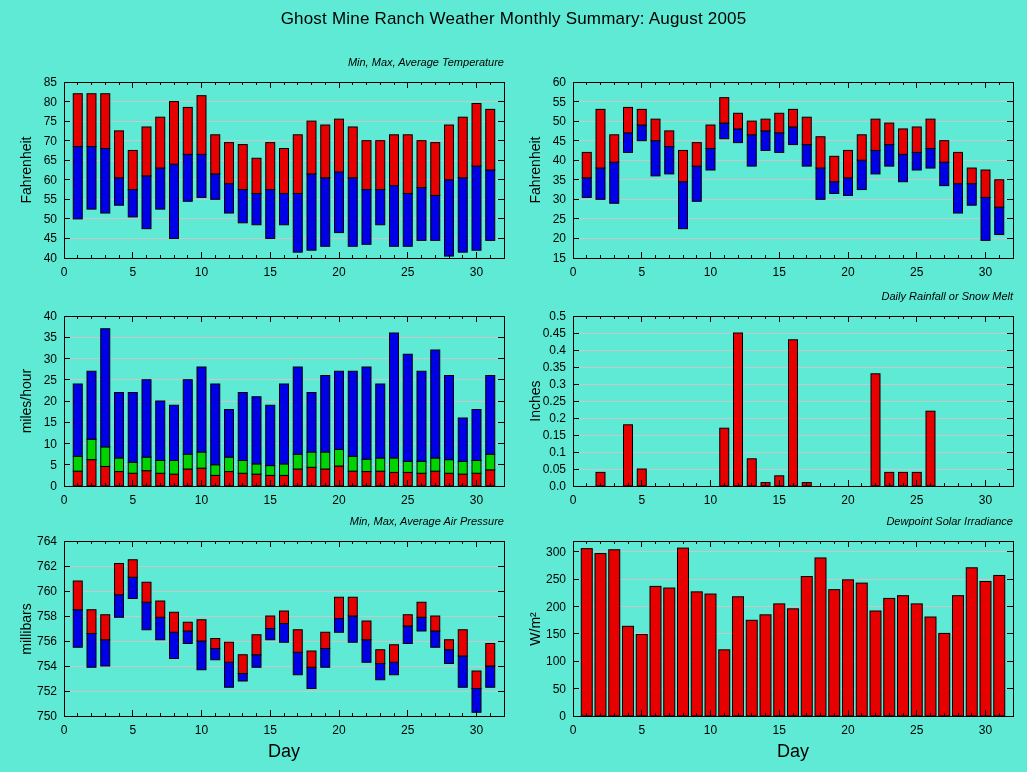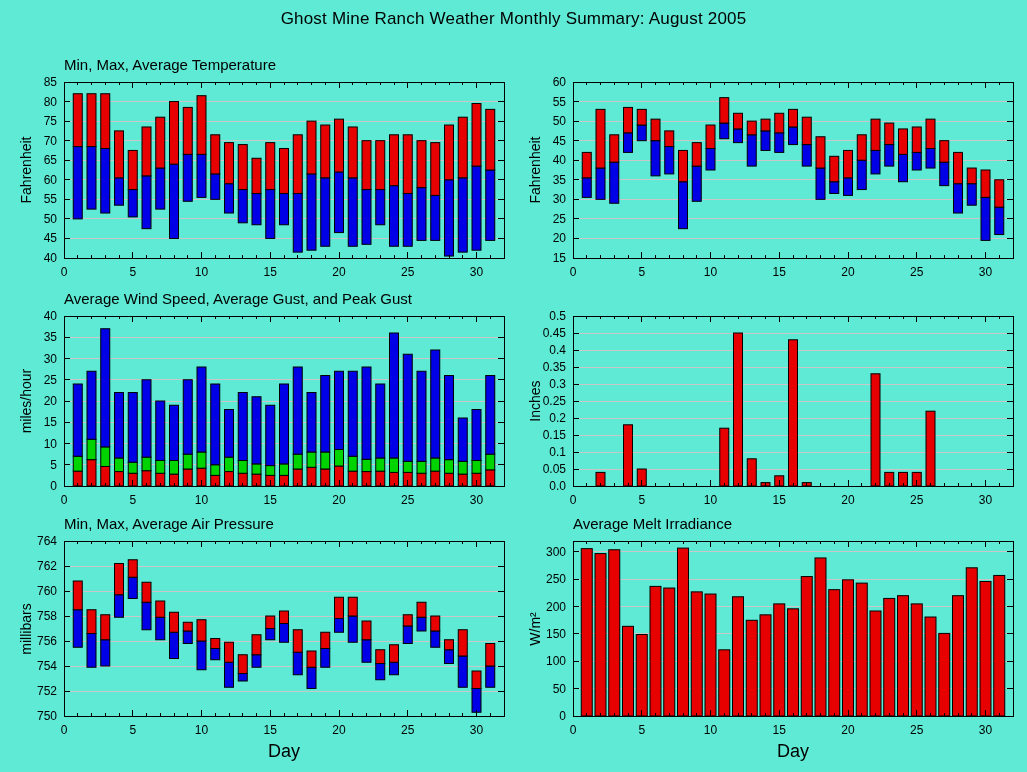--- a/index.html
+++ b/index.html
@@ -1,21 +1,21 @@
 <!DOCTYPE html>
 <html><head>
 <meta charset="utf-8">
 <style>
   html,body{margin:0;padding:0;background:#ffffff;}
   #page{position:relative;width:1027px;height:772px;background:#5eead4;
         font-family:"Liberation Sans",sans-serif;color:#000;overflow:hidden;}
   #main-title{position:absolute;top:9px;left:0;width:100%;text-align:center;
               font-size:17px;letter-spacing:0.2px;}
   .panel{position:absolute;width:498px;}
-  .ptitle{position:absolute;top:0;left:54px;width:440px;text-align:left;font-size:15px;}
+  .ptitle{position:absolute;top:0;left:54px;width:440px;text-align:right;font-size:11px;font-style:italic;}
   .ylab{position:absolute;white-space:nowrap;font-size:14px;
         transform:translate(-50%,-50%) rotate(-90deg);}
   .xlab{position:absolute;left:54px;width:440px;text-align:center;font-size:18px;}
   svg.plot{position:absolute;left:0;top:20px;display:block;}
   svg.plot text{font-family:"Liberation Sans",sans-serif;}
 </style>
 </head>
 <body>
 
 <div id="page">
@@ -400,21 +400,20 @@
         <line x1="452.75" y1="179" x2="452.75" y2="182" stroke="#000" stroke-width="1" shape-rendering="crispEdges"></line>
         <line x1="452.75" y1="6" x2="452.75" y2="9" stroke="#000" stroke-width="1" shape-rendering="crispEdges"></line>
         <line x1="466.5" y1="179" x2="466.5" y2="182" stroke="#000" stroke-width="1" shape-rendering="crispEdges"></line>
         <line x1="466.5" y1="6" x2="466.5" y2="9" stroke="#000" stroke-width="1" shape-rendering="crispEdges"></line>
         <line x1="480.25" y1="179" x2="480.25" y2="182" stroke="#000" stroke-width="1" shape-rendering="crispEdges"></line>
         <line x1="480.25" y1="6" x2="480.25" y2="9" stroke="#000" stroke-width="1" shape-rendering="crispEdges"></line>
       </svg>
   </div>
 
   <div class="panel" style="left:10px;top:290px;height:226px;">
-    <div class="ptitle">Average Wind Speed, Average Gust, and Peak Gust</div>
     <div class="ylab" style="left:16px;top:111px;">miles/hour</div>
     <svg class="plot" width="498" height="202" viewBox="0 0 498 202">
         <line x1="54" x2="494" y1="176" y2="176" stroke="#c8c8c8" stroke-width="1" shape-rendering="crispEdges"></line>
         <line x1="54" x2="494" y1="154.75" y2="154.75" stroke="#c8c8c8" stroke-width="1" shape-rendering="crispEdges"></line>
         <line x1="54" x2="494" y1="133.5" y2="133.5" stroke="#c8c8c8" stroke-width="1" shape-rendering="crispEdges"></line>
         <line x1="54" x2="494" y1="112.25" y2="112.25" stroke="#c8c8c8" stroke-width="1" shape-rendering="crispEdges"></line>
         <line x1="54" x2="494" y1="91" y2="91" stroke="#c8c8c8" stroke-width="1" shape-rendering="crispEdges"></line>
         <line x1="54" x2="494" y1="69.75" y2="69.75" stroke="#c8c8c8" stroke-width="1" shape-rendering="crispEdges"></line>
         <line x1="54" x2="494" y1="48.5" y2="48.5" stroke="#c8c8c8" stroke-width="1" shape-rendering="crispEdges"></line>
         <line x1="54" x2="494" y1="27.25" y2="27.25" stroke="#c8c8c8" stroke-width="1" shape-rendering="crispEdges"></line>
@@ -620,20 +619,21 @@
         <line x1="452.75" y1="173" x2="452.75" y2="176" stroke="#000" stroke-width="1" shape-rendering="crispEdges"></line>
         <line x1="452.75" y1="6" x2="452.75" y2="9" stroke="#000" stroke-width="1" shape-rendering="crispEdges"></line>
         <line x1="466.5" y1="173" x2="466.5" y2="176" stroke="#000" stroke-width="1" shape-rendering="crispEdges"></line>
         <line x1="466.5" y1="6" x2="466.5" y2="9" stroke="#000" stroke-width="1" shape-rendering="crispEdges"></line>
         <line x1="480.25" y1="173" x2="480.25" y2="176" stroke="#000" stroke-width="1" shape-rendering="crispEdges"></line>
         <line x1="480.25" y1="6" x2="480.25" y2="9" stroke="#000" stroke-width="1" shape-rendering="crispEdges"></line>
       </svg>
   </div>
 
   <div class="panel" style="left:519px;top:290px;height:226px;">
+    <div class="ptitle">Daily Rainfall or Snow Melt</div>
     <div class="ylab" style="left:16px;top:111px;">Inches</div>
     <svg class="plot" width="498" height="202" viewBox="0 0 498 202">
         <line x1="54" x2="494" y1="176" y2="176" stroke="#c8c8c8" stroke-width="1" shape-rendering="crispEdges"></line>
         <line x1="54" x2="494" y1="159" y2="159" stroke="#c8c8c8" stroke-width="1" shape-rendering="crispEdges"></line>
         <line x1="54" x2="494" y1="142" y2="142" stroke="#c8c8c8" stroke-width="1" shape-rendering="crispEdges"></line>
         <line x1="54" x2="494" y1="124.99999999999999" y2="124.99999999999999" stroke="#c8c8c8" stroke-width="1" shape-rendering="crispEdges"></line>
         <line x1="54" x2="494" y1="108" y2="108" stroke="#c8c8c8" stroke-width="1" shape-rendering="crispEdges"></line>
         <line x1="54" x2="494" y1="91" y2="91" stroke="#c8c8c8" stroke-width="1" shape-rendering="crispEdges"></line>
         <line x1="54" x2="494" y1="74" y2="74" stroke="#c8c8c8" stroke-width="1" shape-rendering="crispEdges"></line>
         <line x1="54" x2="494" y1="57.00000000000001" y2="57.00000000000001" stroke="#c8c8c8" stroke-width="1" shape-rendering="crispEdges"></line>
@@ -955,21 +955,21 @@
         <line x1="452.75" y1="6" x2="452.75" y2="9" stroke="#000" stroke-width="1" shape-rendering="crispEdges"></line>
         <line x1="466.5" y1="178" x2="466.5" y2="181" stroke="#000" stroke-width="1" shape-rendering="crispEdges"></line>
         <line x1="466.5" y1="6" x2="466.5" y2="9" stroke="#000" stroke-width="1" shape-rendering="crispEdges"></line>
         <line x1="480.25" y1="178" x2="480.25" y2="181" stroke="#000" stroke-width="1" shape-rendering="crispEdges"></line>
         <line x1="480.25" y1="6" x2="480.25" y2="9" stroke="#000" stroke-width="1" shape-rendering="crispEdges"></line>
       </svg>
     <div class="xlab" style="top:226px;">Day</div>
   </div>
 
   <div class="panel" style="left:519px;top:515px;height:250px;">
-    <div class="ptitle">Average Melt Irradiance</div>
+    <div class="ptitle">Dewpoint Solar Irradiance</div>
     <div class="ylab" style="left:16px;top:114px;">W/m²</div>
     <svg class="plot" width="498" height="207" viewBox="0 0 498 207">
         <line x1="54" x2="494" y1="181" y2="181" stroke="#c8c8c8" stroke-width="1" shape-rendering="crispEdges"></line>
         <line x1="54" x2="494" y1="153.65625" y2="153.65625" stroke="#c8c8c8" stroke-width="1" shape-rendering="crispEdges"></line>
         <line x1="54" x2="494" y1="126.3125" y2="126.3125" stroke="#c8c8c8" stroke-width="1" shape-rendering="crispEdges"></line>
         <line x1="54" x2="494" y1="98.96875" y2="98.96875" stroke="#c8c8c8" stroke-width="1" shape-rendering="crispEdges"></line>
         <line x1="54" x2="494" y1="71.625" y2="71.625" stroke="#c8c8c8" stroke-width="1" shape-rendering="crispEdges"></line>
         <line x1="54" x2="494" y1="44.28125" y2="44.28125" stroke="#c8c8c8" stroke-width="1" shape-rendering="crispEdges"></line>
         <line x1="54" x2="494" y1="16.9375" y2="16.9375" stroke="#c8c8c8" stroke-width="1" shape-rendering="crispEdges"></line>
         <rect x="62.25" y="13.656249999999993" width="11" height="167.34375" fill="#e60000" stroke="#000" stroke-width="1"></rect>

